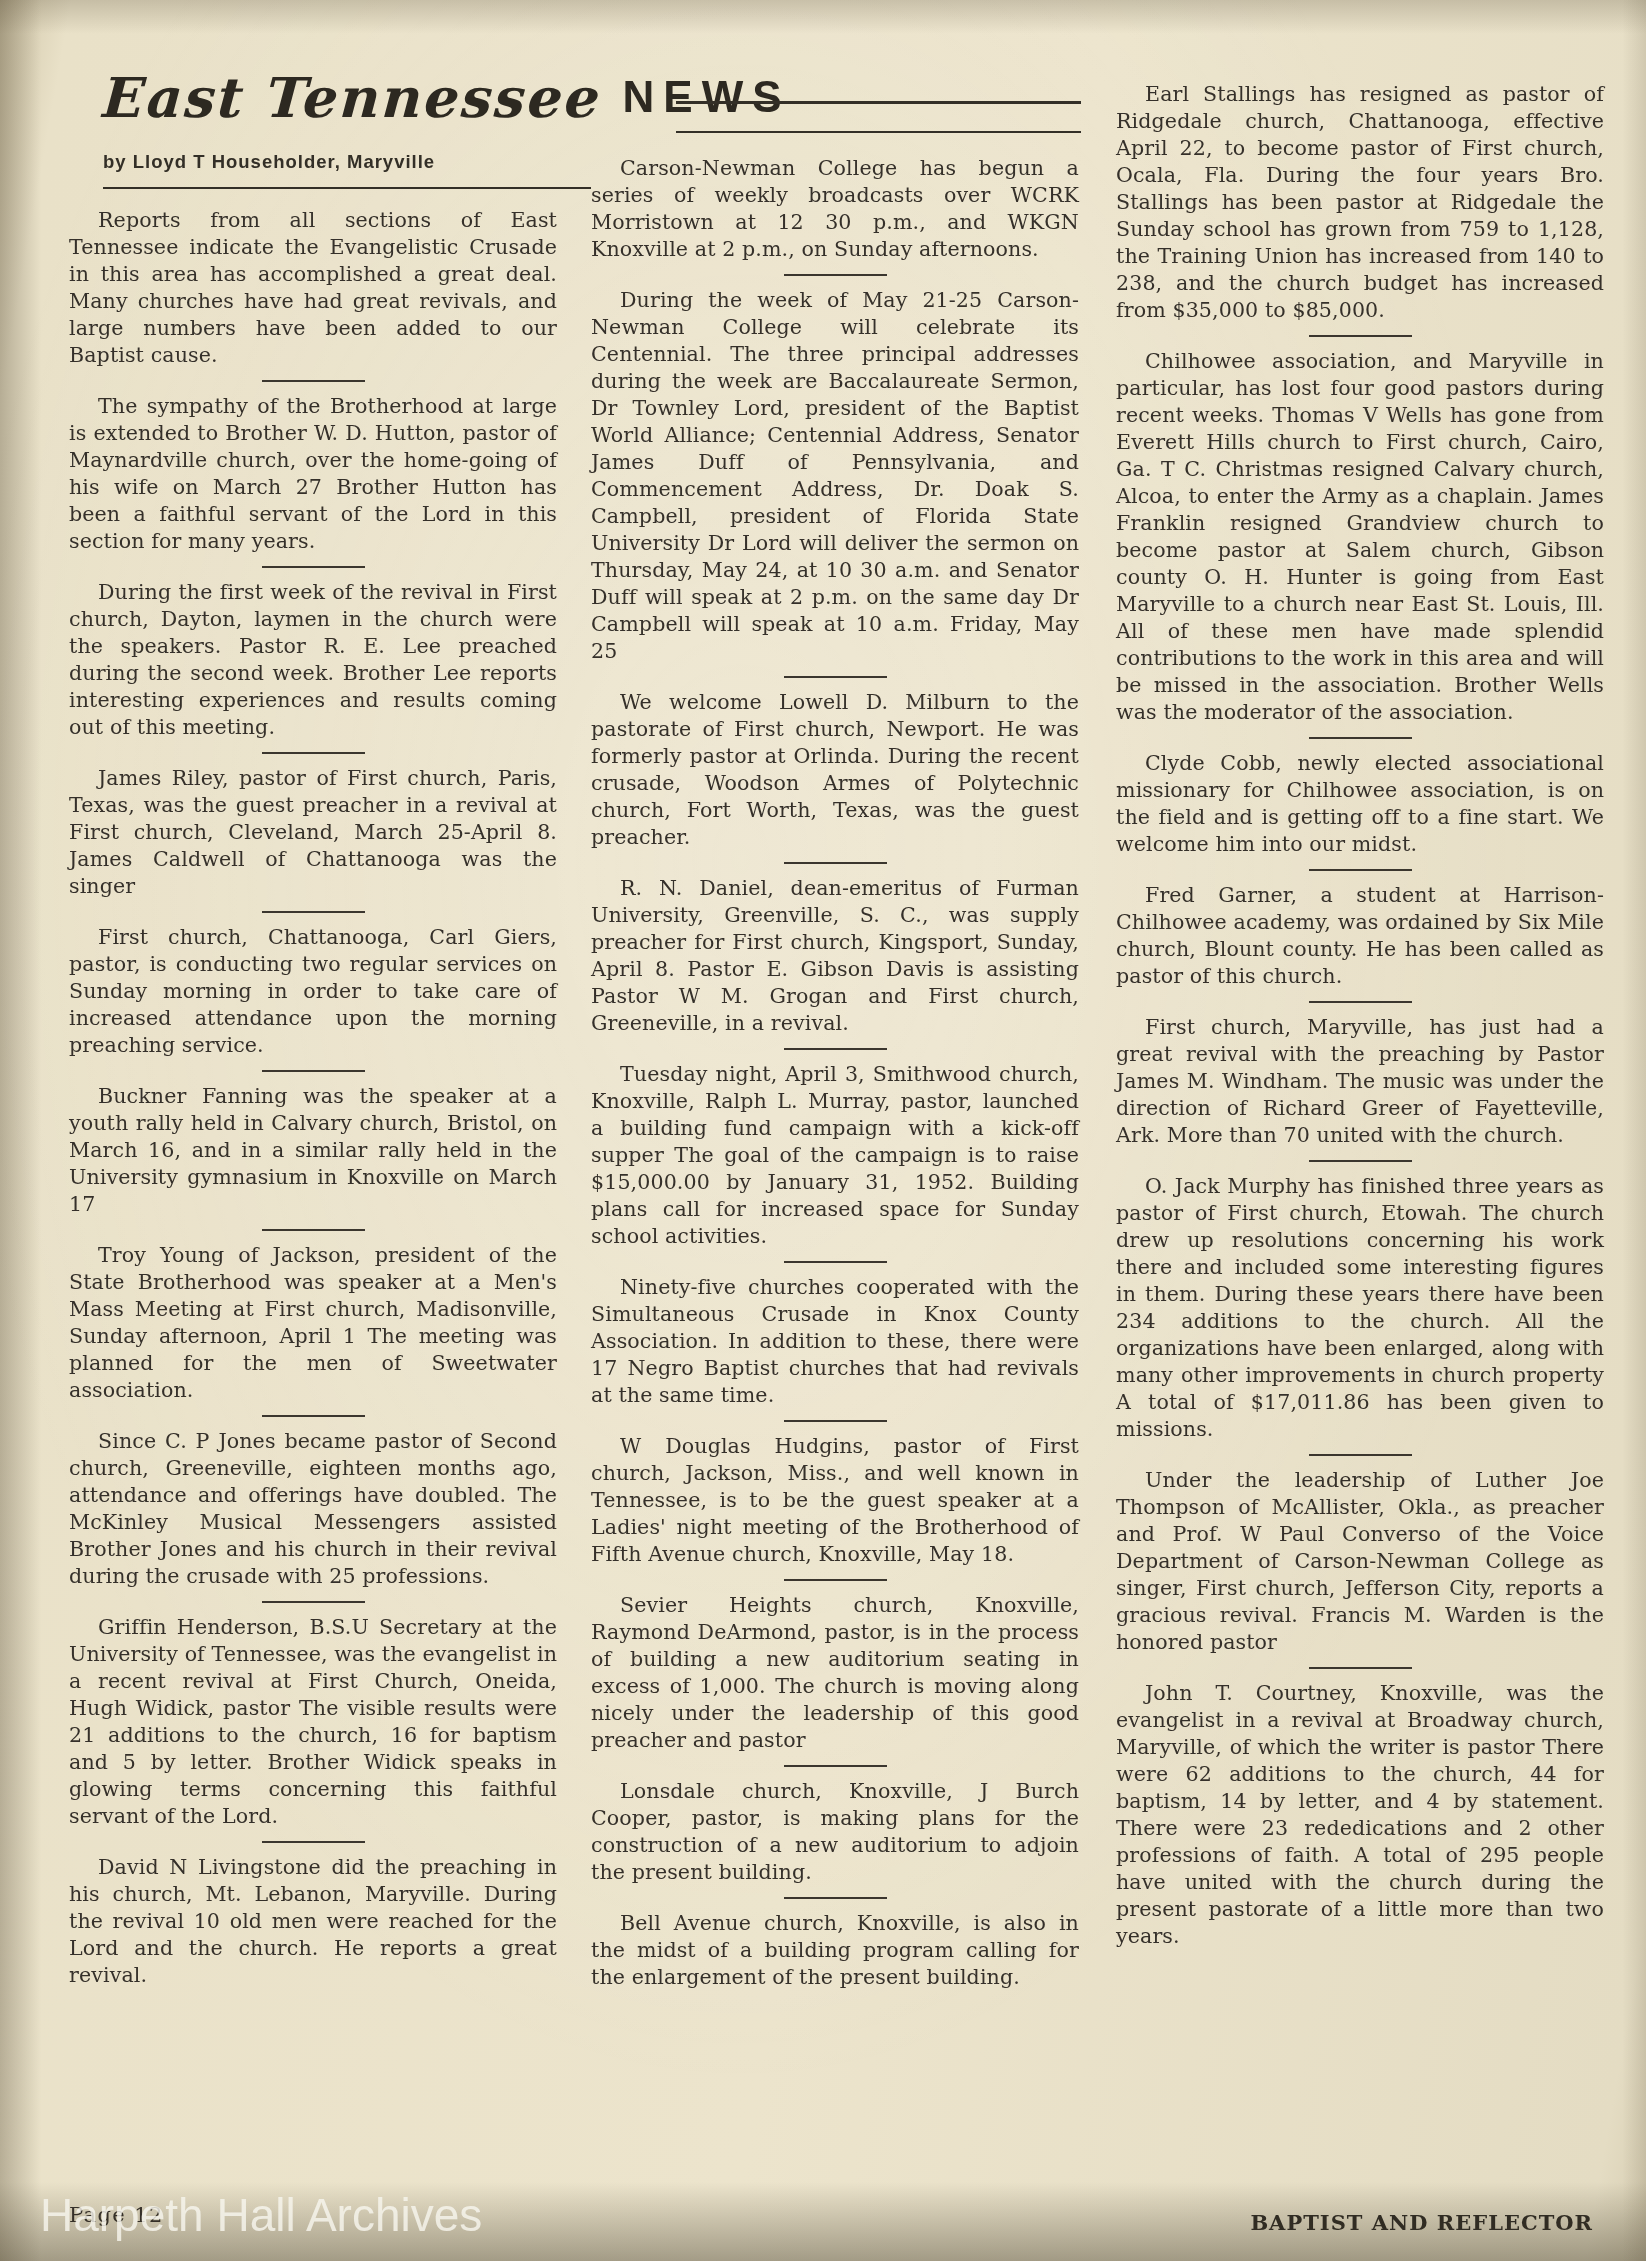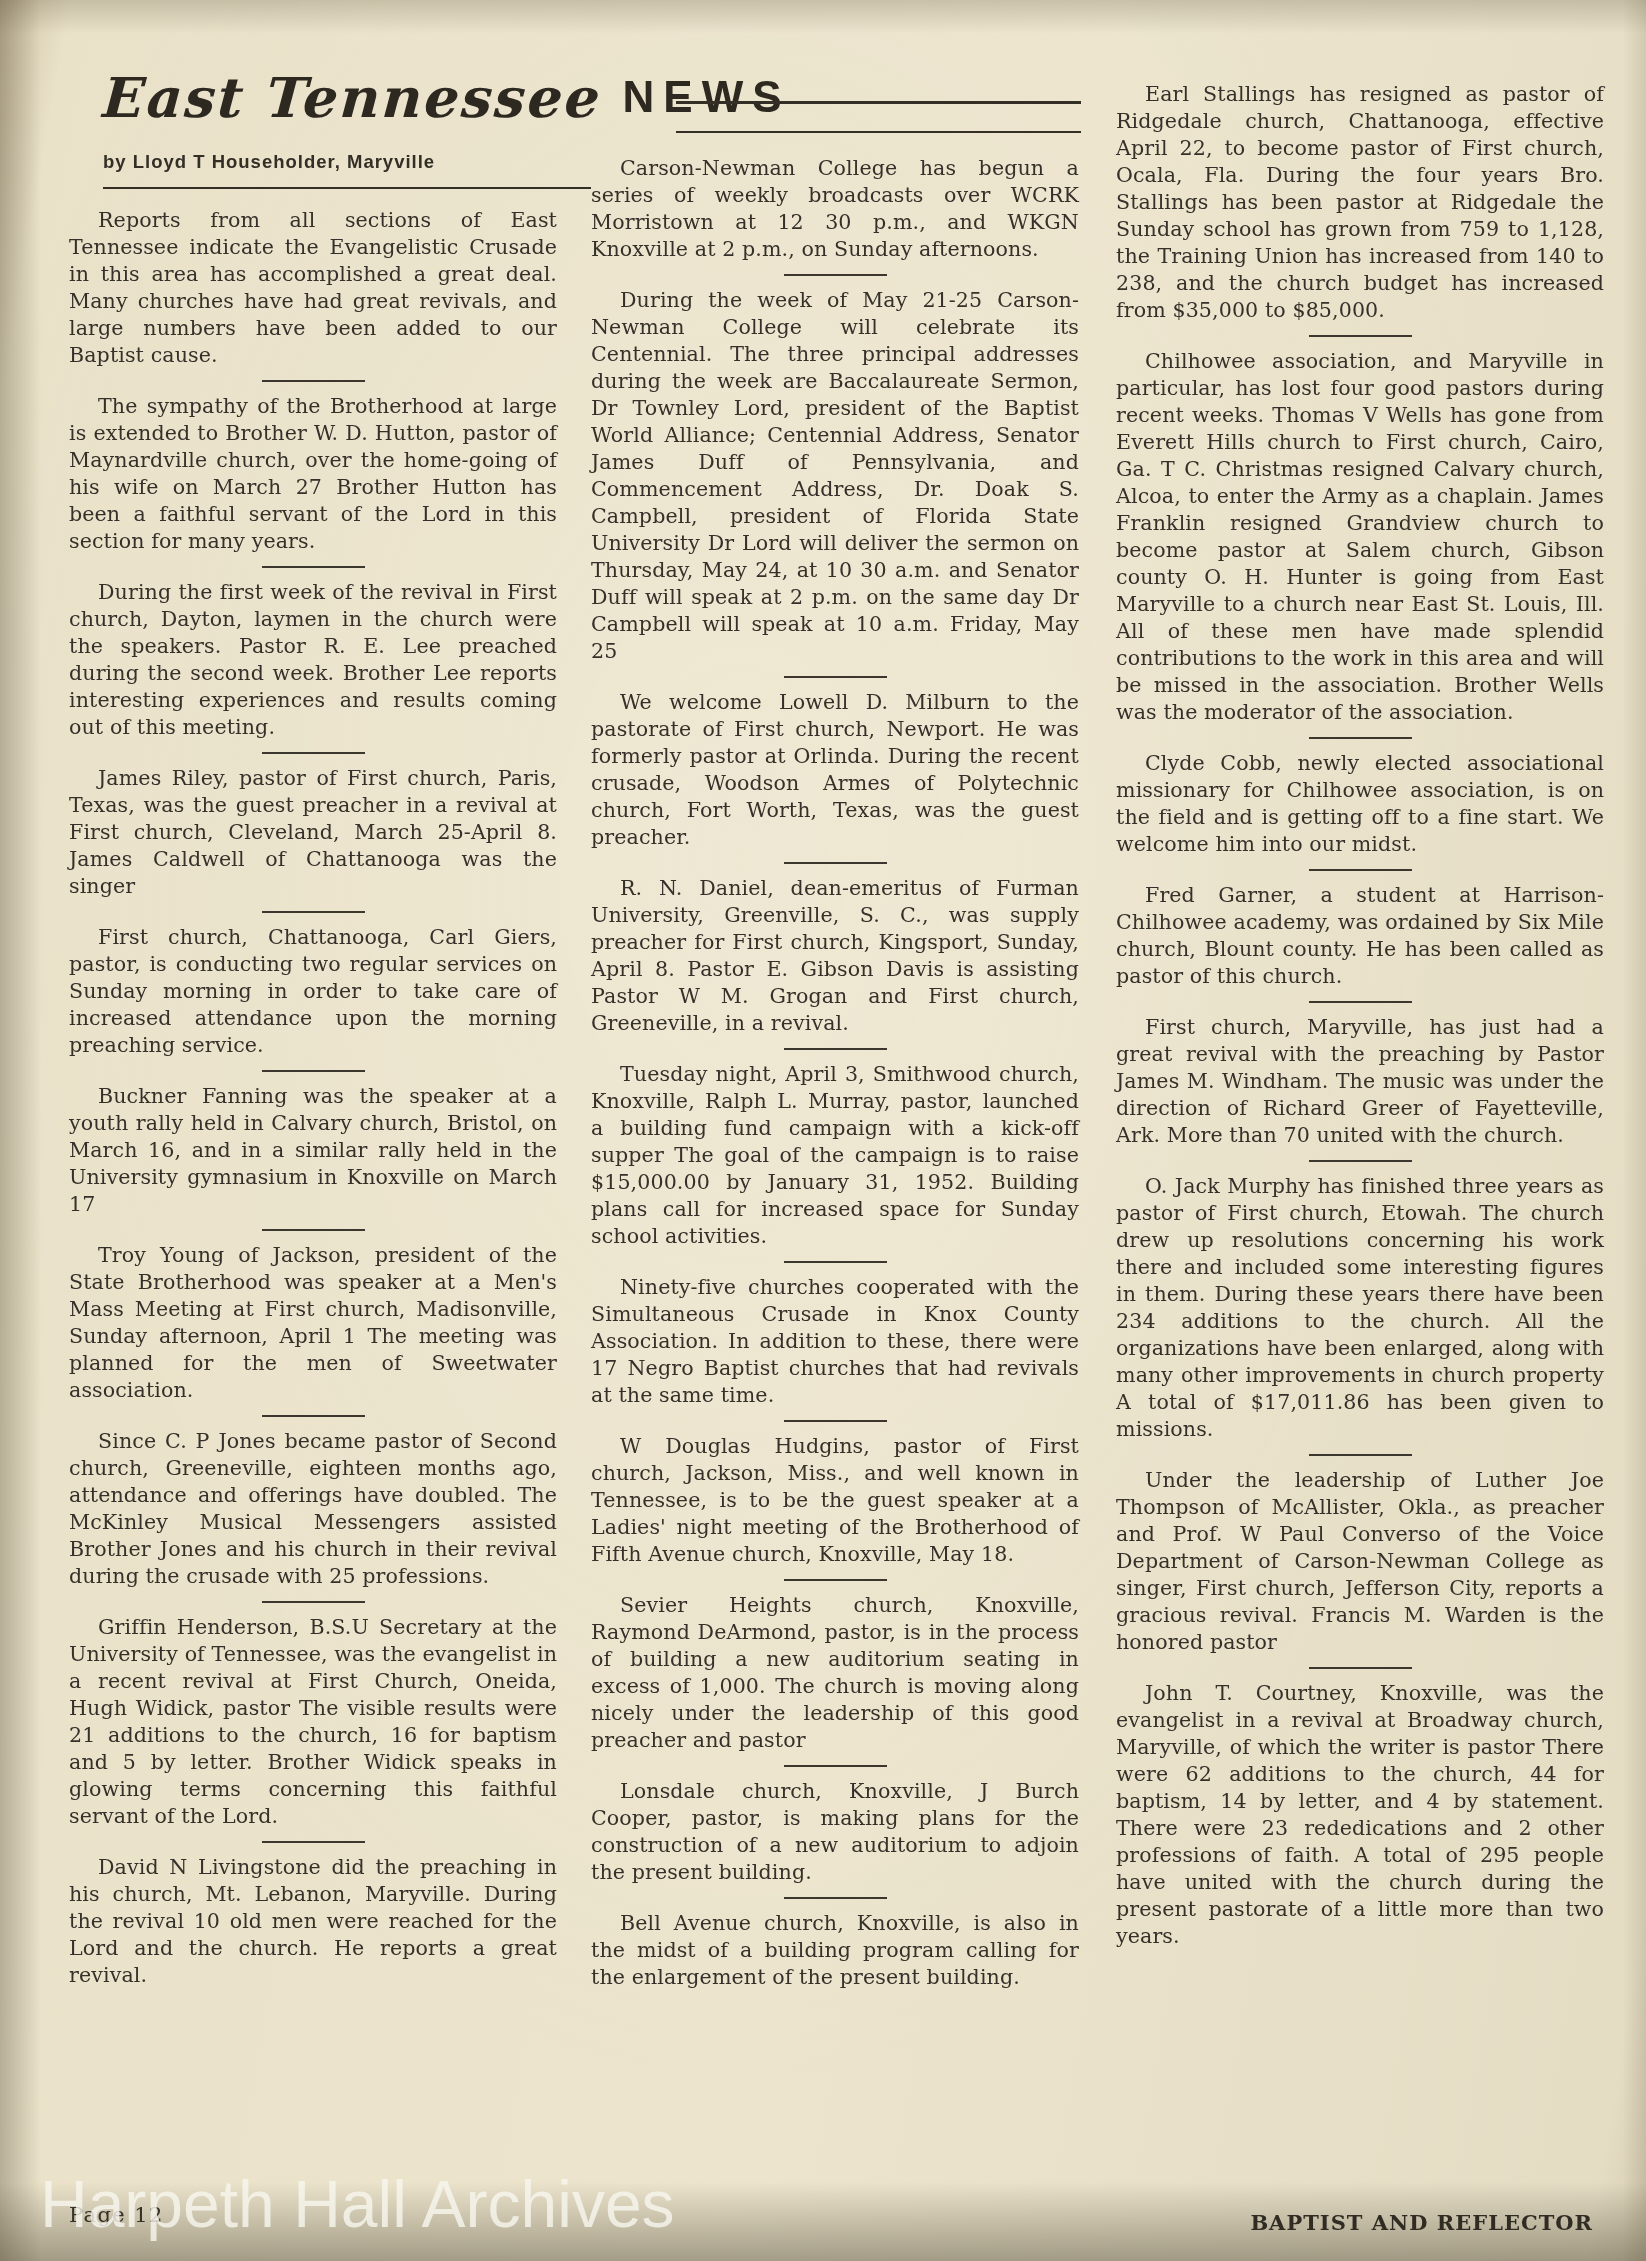--- a/index.html
+++ b/index.html
@@ -70,21 +70,21 @@
     font-size: 21px; letter-spacing: 1.4px; color: #35302a; z-index: 2;
   }
   .publication {
     position: absolute; right: 54px; bottom: 26px;
     font-family: "DejaVu Serif", serif; font-weight: 700;
     font-size: 21px; letter-spacing: 1px; color: #2f2b24; z-index: 2;
   }
   .watermark {
     position: absolute; left: 40px; bottom: 19px;
     font-family: "Liberation Sans", sans-serif;
-    font-size: 66px; font-weight: 400;
+    font-size: 46px; font-weight: 400;
     color: rgba(248,246,239,0.80);
     z-index: 6; white-space: nowrap; text-align: right;
   }
 </style>
 </head>
 <body>
 
 <div class="page-shade"></div>
 
 <header class="masthead">

